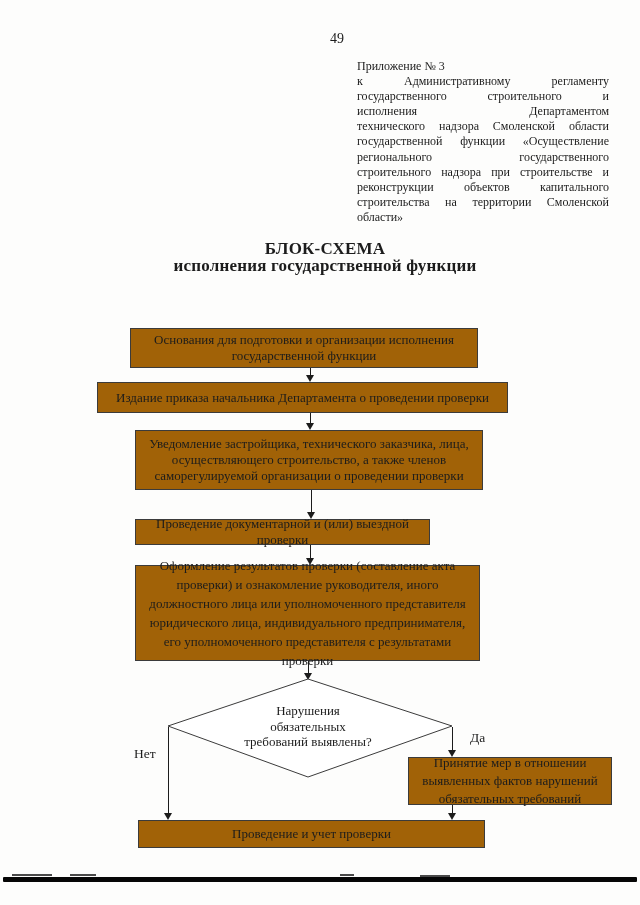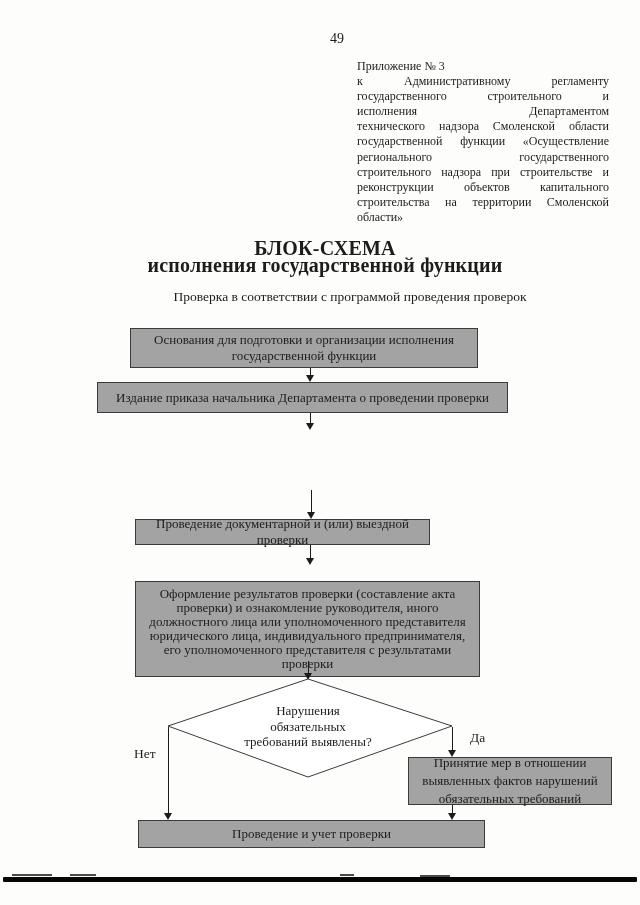--- a/index.html
+++ b/index.html
@@ -7,24 +7,24 @@
     position:relative; width:640px; height:905px; background:#fdfdfc;
     font-family:"Liberation Serif","DejaVu Serif",serif; color:#1c1c1c;
     overflow:hidden;
   }
   .abs { position:absolute; }
   #page-number { left:320px; top:31px; width:34px; text-align:center; font-size:14px; }
   #appendix { left:357px; top:59px; width:252px; font-size:12px; line-height:15.1px; }
   .app-line { text-align:left; }
   .app-line.just { text-align:justify; text-align-last:justify; }
   #title-block { left:105px; top:240px; width:440px; text-align:center;
-    font-weight:bold; font-size:20px; line-height:17px; letter-spacing:0.2px; }
+    font-weight:bold; font-size:17px; line-height:17px; letter-spacing:0.2px; }
   #subtitle { left:130px; top:289px; width:440px; text-align:center; font-size:13.5px; }
   .fbox {
-    position:absolute; border:1px solid #3b3b3b; background:#a3a3a3;
+    position:absolute; border:1px solid #3b3b3b; background:#a16207;
     display:flex; align-items:center; justify-content:center;
     text-align:center; white-space:pre-line; font-size:13px; line-height:16px;
     padding:0 6px; box-sizing:border-box;
   }
   .vline { position:absolute; width:1px; background:#1c1c1c; }
   .arrhead {
     position:absolute; width:0; height:0;
     border-left:4px solid transparent; border-right:4px solid transparent;
     border-top:7px solid #1c1c1c;
   }
@@ -56,43 +56,45 @@
     <div class="app-line just">реконструкции объектов капитального</div>
     <div class="app-line just">строительства на территории Смоленской</div>
     <div class="app-line">области»</div>
   </div>
 
   <div class="abs" id="title-block">
     <div>БЛОК-СХЕМА</div>
     <div>исполнения государственной функции</div>
   </div>
 
-  <div class="abs" id="subtitle">Проверка  в соответствии с программой проведения проверок</div>
 
   <div class="fbox" style="left:130px; top:328px; width:348px; height:40px;">Основания для подготовки и организации исполнения
 государственной функции</div>
 
   <div class="vline" style="left:310px; top:368px; height:7px;"></div>
   <div class="arrhead" style="left:306px; top:375px;"></div>
 
   <div class="fbox" style="left:97px; top:382px; width:411px; height:31px;">Издание приказа начальника Департамента о проведении проверки</div>
 
   <div class="vline" style="left:310px; top:413px; height:10px;"></div>
   <div class="arrhead" style="left:306px; top:423px;"></div>
 
+  <div class="fbox" style="left:135px; top:430px; width:348px; height:60px;">Уведомление застройщика, технического заказчика, лица,
+осуществляющего строительство, а также членов
+саморегулируемой организации о проведении проверки</div>
 
   <div class="vline" style="left:311px; top:490px; height:22px;"></div>
   <div class="arrhead" style="left:307px; top:512px;"></div>
 
   <div class="fbox" style="left:135px; top:519px; width:295px; height:26px;">Проведение документарной и (или) выездной проверки</div>
 
   <div class="vline" style="left:310px; top:545px; height:13px;"></div>
   <div class="arrhead" style="left:306px; top:558px;"></div>
 
-  <div class="fbox" style="left:135px; top:581px; width:345px; height:96px; line-height:14px;">Оформление результатов  проверки (составление акта
+  <div class="fbox" style="left:135px; top:565px; width:345px; height:96px; line-height:19px;">Оформление результатов  проверки (составление акта
 проверки) и ознакомление руководителя, иного
 должностного лица или уполномоченного представителя
 юридического лица, индивидуального предпринимателя,
 его уполномоченного  представителя с результатами
 проверки</div>
 
   <div class="vline" style="left:308px; top:661px; height:12px;"></div>
   <div class="arrhead" style="left:304px; top:673px;"></div>
 
   <svg class="abs" id="decision-shape" width="300" height="112">

